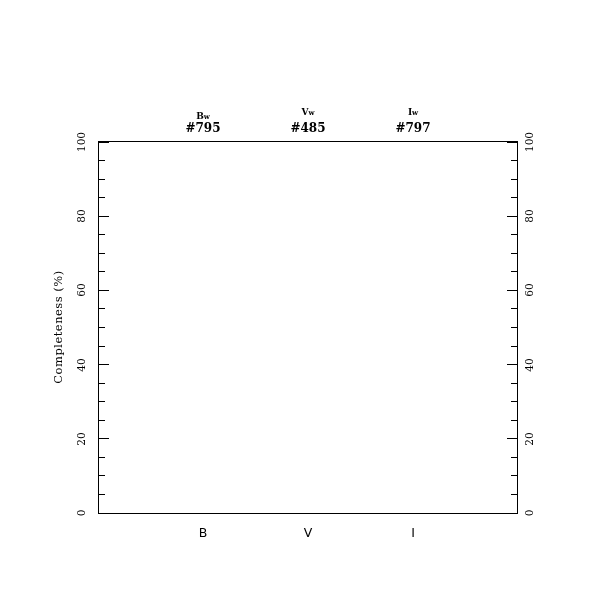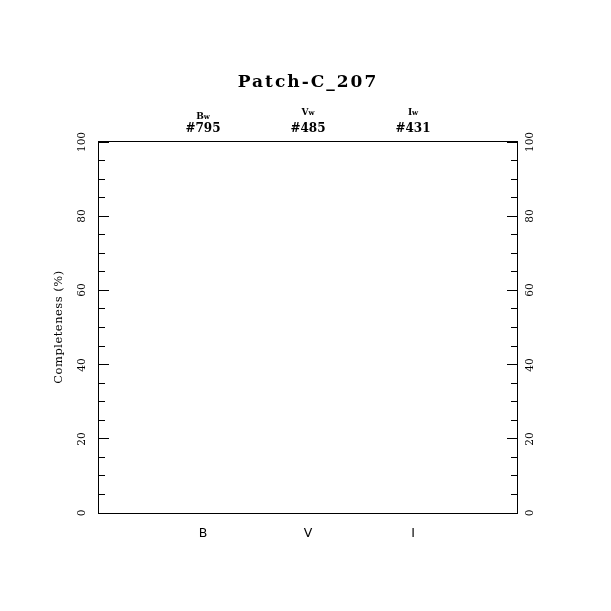--- a/index.html
+++ b/index.html
@@ -65,21 +65,20 @@
   .band-x-label {
     font-family: "DejaVu Sans", sans-serif;
     font-size: 12.5px;
   }
 </style>
 </head>
 <body>
 
 <div id="plot-canvas">
 
-  <div id="plot-title" class="centered" style="left:308px; top:81px;">Patch-C_207</div>
 
   <div class="plot-box" style="left:98px; top:141px; width:420px; height:373px;"></div>
 
   <div id="y-axis-title" class="rot" style="left:58px; top:327px;">Completeness (%)</div>
 
   <div id="generated-axes">
       <div class="tick" style="left: 99px; top: 512.5px; width: 10px;"></div>
       <div class="tick" style="left: 507px; top: 512.5px; width: 10px;"></div>
       <div class="rot ytick-label" style="left: 81px; top: 513px;">0</div>
       <div class="rot ytick-label" style="left: 529px; top: 513px;">0</div>
@@ -133,17 +132,17 @@
       <div class="tick" style="left: 511px; top: 178.6px; width: 6px;"></div>
       <div class="tick" style="left: 99px; top: 160.05px; width: 6px;"></div>
       <div class="tick" style="left: 511px; top: 160.05px; width: 6px;"></div>
       <div class="centered filter-label" style="left: 203px; top: 116px;"><span>B</span><span class="filter-sub">w</span></div>
       <div class="centered frame-id-label" style="left: 203px; top: 128px;">#795</div>
       <div class="centered band-x-label" style="left: 203px; top: 532px;">B</div>
       <div class="centered filter-label" style="left: 308px; top: 112px;"><span>V</span><span class="filter-sub">w</span></div>
       <div class="centered frame-id-label" style="left: 308px; top: 128px;">#485</div>
       <div class="centered band-x-label" style="left: 308px; top: 532px;">V</div>
       <div class="centered filter-label" style="left: 413px; top: 112px;"><span>I</span><span class="filter-sub">w</span></div>
-      <div class="centered frame-id-label" style="left: 413px; top: 128px;">#431</div>
+      <div class="centered frame-id-label" style="left: 413px; top: 128px;">#797</div>
       <div class="centered band-x-label" style="left: 413px; top: 532px;">I</div>
     </div>
 
 </div>
 
 </body></html>

